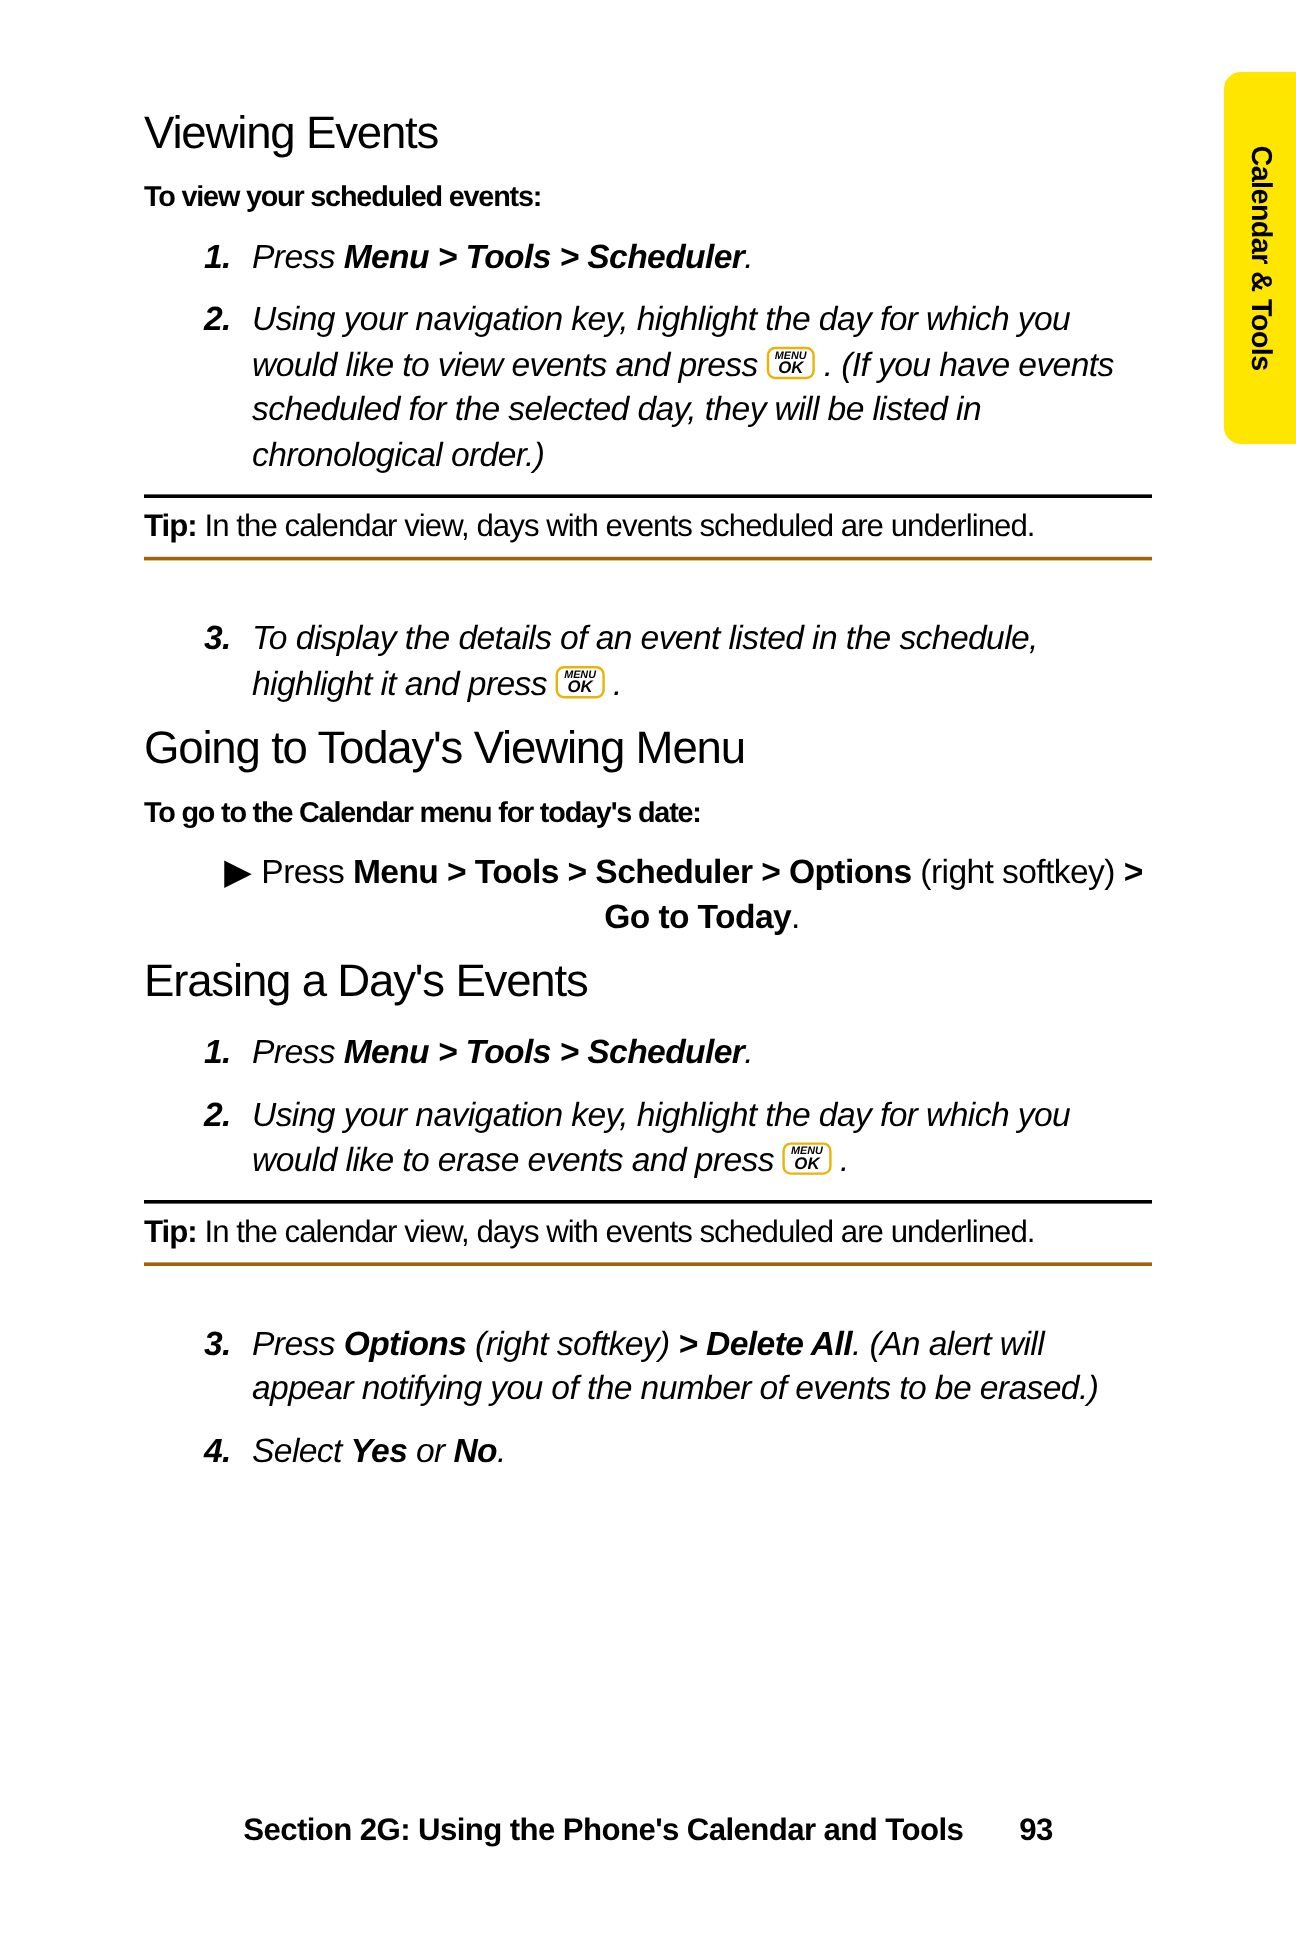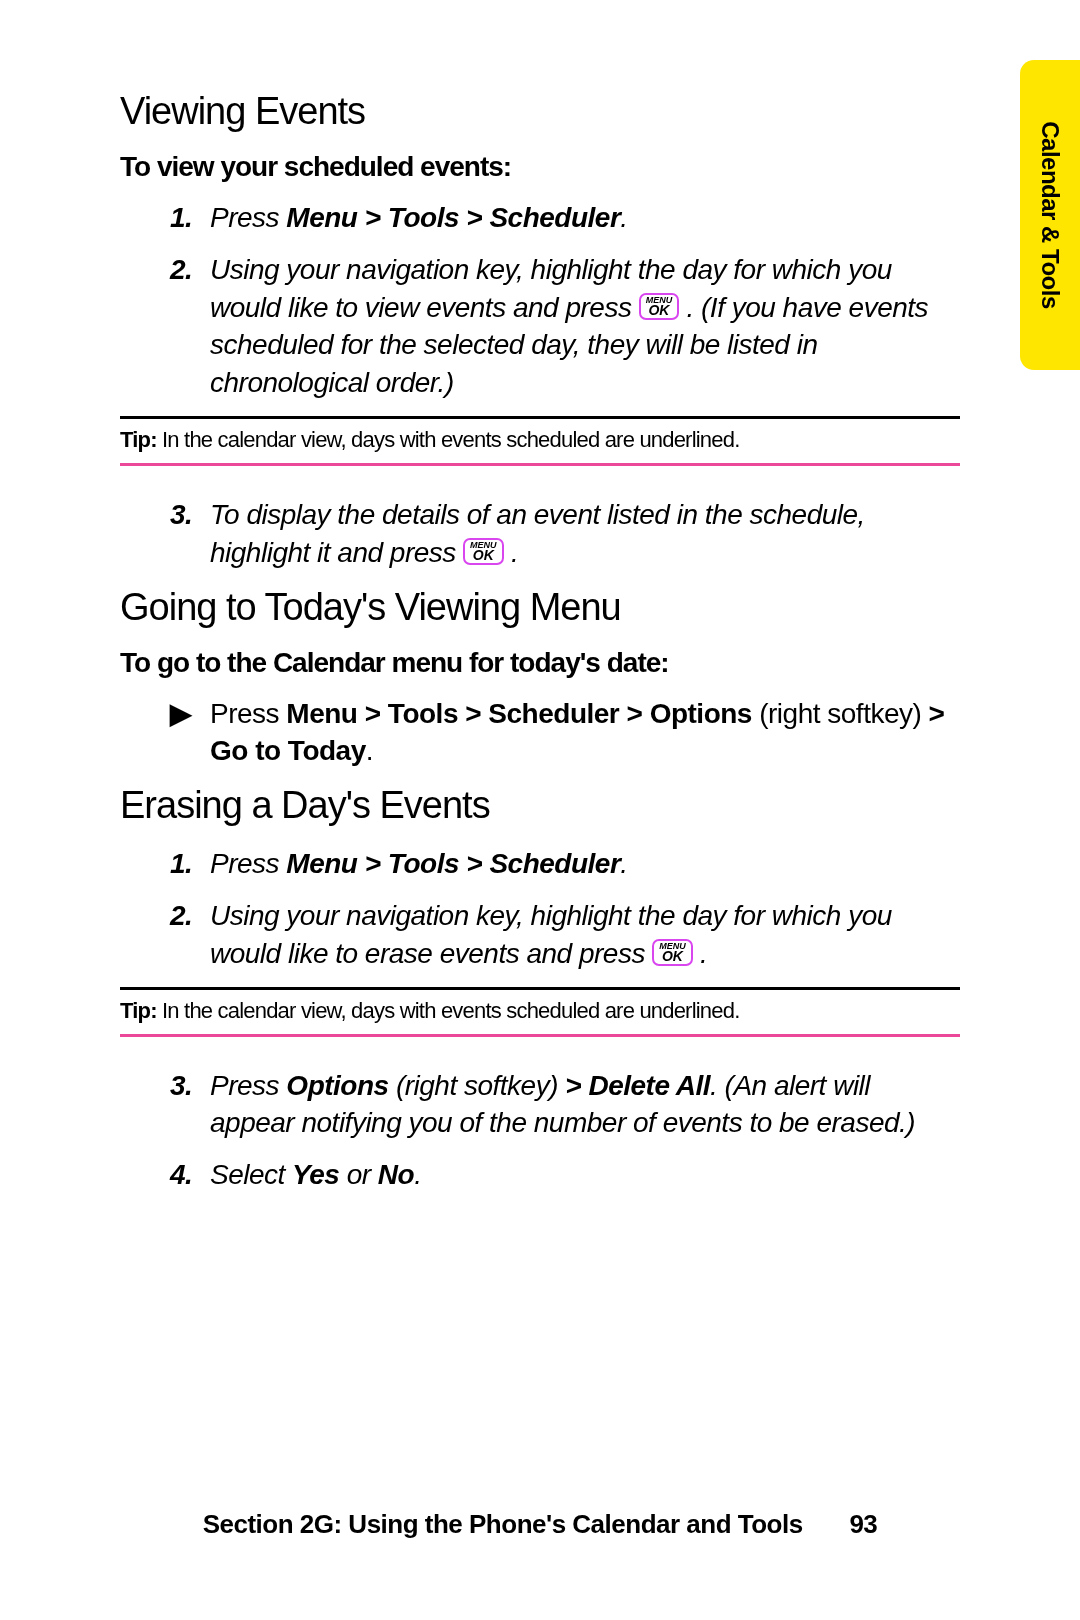--- a/index.html
+++ b/index.html
@@ -19,21 +19,21 @@
     padding: 90px 120px 0 120px;
     position: relative;
   }
   h2.section-title {
     font-size: 38px;
     font-weight: 400;
     letter-spacing: -1px;
     margin: 0 0 18px 0;
   }
   .intro {
-    font-size: 28px;
+    font-size: 24px;
     font-weight: 700;
     letter-spacing: -1px;
     margin: 0 0 16px 0;
   }
   ol.numbered {
     list-style: none;
     padding: 0;
     margin: 0 0 12px 0;
     font-style: italic;
   }
@@ -48,49 +48,50 @@
   ol.numbered > li .num {
     font-weight: 700;
     display: inline-block;
     width: 40px;
     text-indent: 0;
   }
   ul.arrowed {
     list-style: none;
     padding: 0;
     margin: 0 0 14px 0;
+    text-align: center;
   }
   ul.arrowed > li {
     font-size: 28px;
     line-height: 1.35;
     letter-spacing: -0.5px;
     padding-left: 90px;
     text-indent: -40px;
     margin-bottom: 10px;
   }
   .arrow {
     display: inline-block;
     width: 40px;
     text-indent: 0;
     color: #000;
     font-weight: 700;
   }
   .bold { font-weight: 700; }
   .tip-box {
     border-top: 3px solid #000;
-    border-bottom: 3px solid #ec4899;
+    border-bottom: 3px solid #a16207;
     padding: 8px 0 10px 0;
-    margin: 6px 0 30px 0;
-    font-size: 22px;
+    margin: 6px 0 46px 0;
+    font-size: 26px;
     letter-spacing: -0.8px;
   }
   .tip-label { font-weight: 700; }
   .menu-ok-key {
     display: inline-block;
-    border: 2px solid #d946ef;
+    border: 2px solid #eab308;
     border-radius: 7px;
     padding: 1px 5px 2px 5px;
     font-size: 11px;
     line-height: 11px;
     font-weight: 700;
     text-align: center;
     vertical-align: 2px;
     text-indent: 0;
     letter-spacing: 0;
   }

